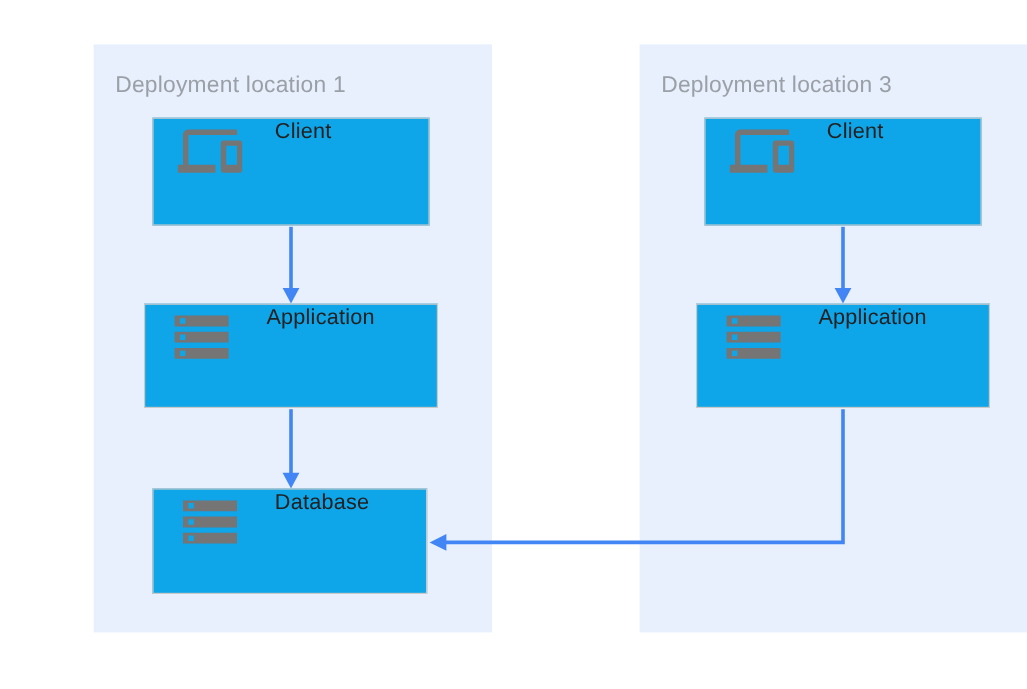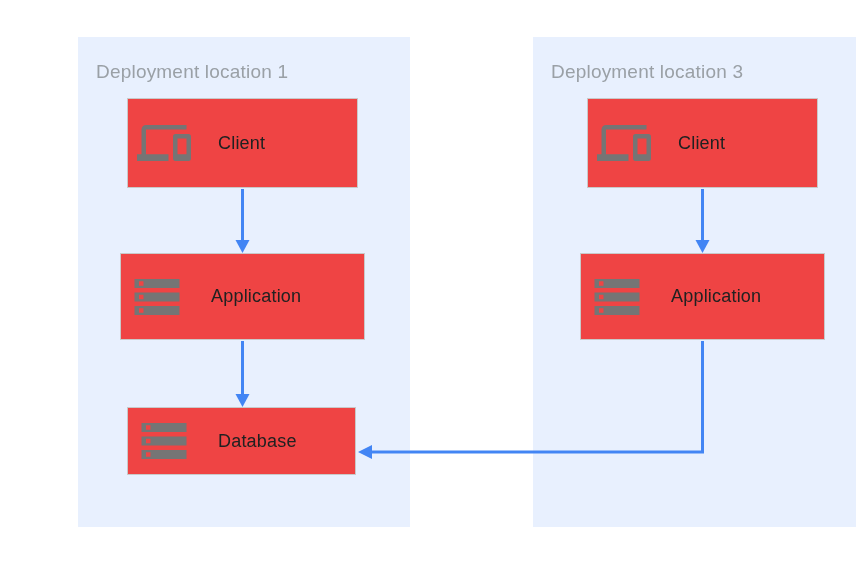--- a/index.html
+++ b/index.html
@@ -34,43 +34,43 @@
     white-space: nowrap;
   }
   .edges {
     position: absolute;
     left: 0;
     top: 0;
     pointer-events: none;
   }
   .node {
     position: absolute;
-    background: #ef4444;
+    background: #0ea5e9;
     border: 1px solid #c9c9c9;
     box-sizing: border-box;
     display: flex;
-    align-items: center;
-    padding-left: 9px;
+    align-items: flex-start;
+    padding-left: 20px;
   }
   .node .icon {
     width: 54px;
     height: 54px;
     flex: 0 0 auto;
     fill: #757575;
   }
   .node .label {
     margin-left: 27px;
     font-size: 18px;
     color: #212121;
     letter-spacing: 0.2px;
     white-space: nowrap;
   }
   .node-client-1      { left: 79px;  top: 98px;  width: 231px; height: 90px; }
   .node-application-1 { left: 72px;  top: 253px; width: 245px; height: 87px; }
-  .node-database-1    { left: 79px;  top: 407px; width: 229px; height: 68px; }
+  .node-database-1    { left: 79px;  top: 407px; width: 229px; height: 88px; }
   .node-client-2      { left: 539px; top: 98px;  width: 231px; height: 90px; }
   .node-application-2 { left: 532px; top: 253px; width: 245px; height: 87px; }
 </style>
 </head>
 <body>
 
 <div class="canvas">
 
   <div class="panel panel-1">
     <div class="panel-title">Deployment location 1</div>

